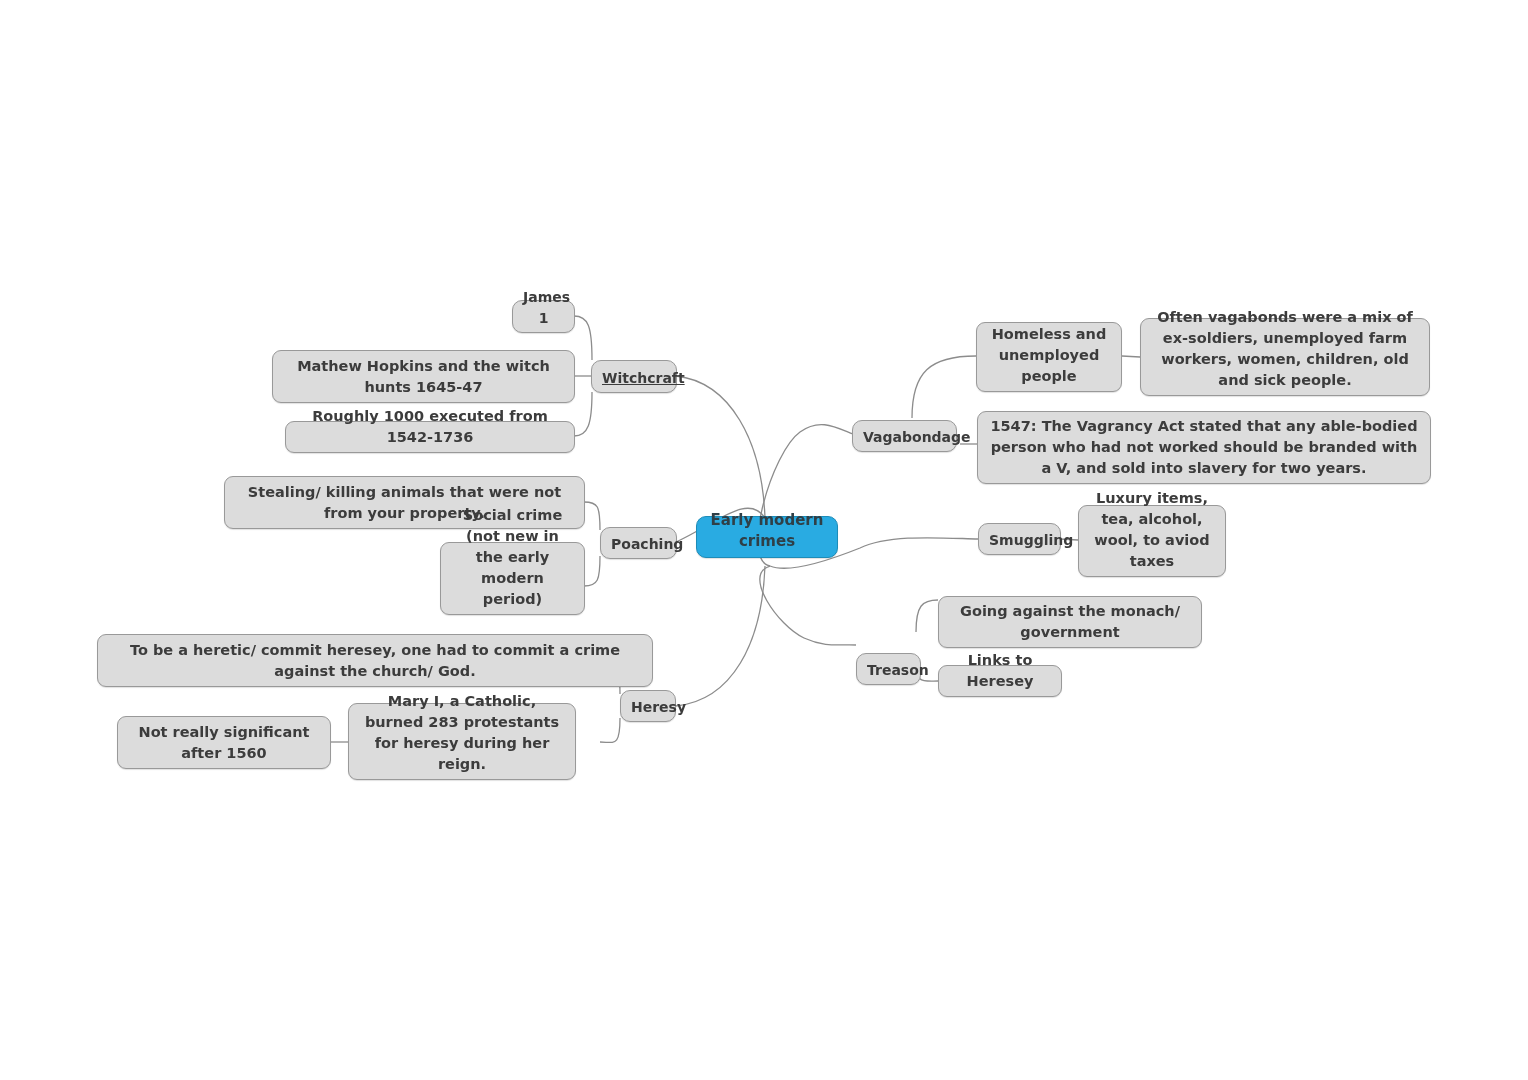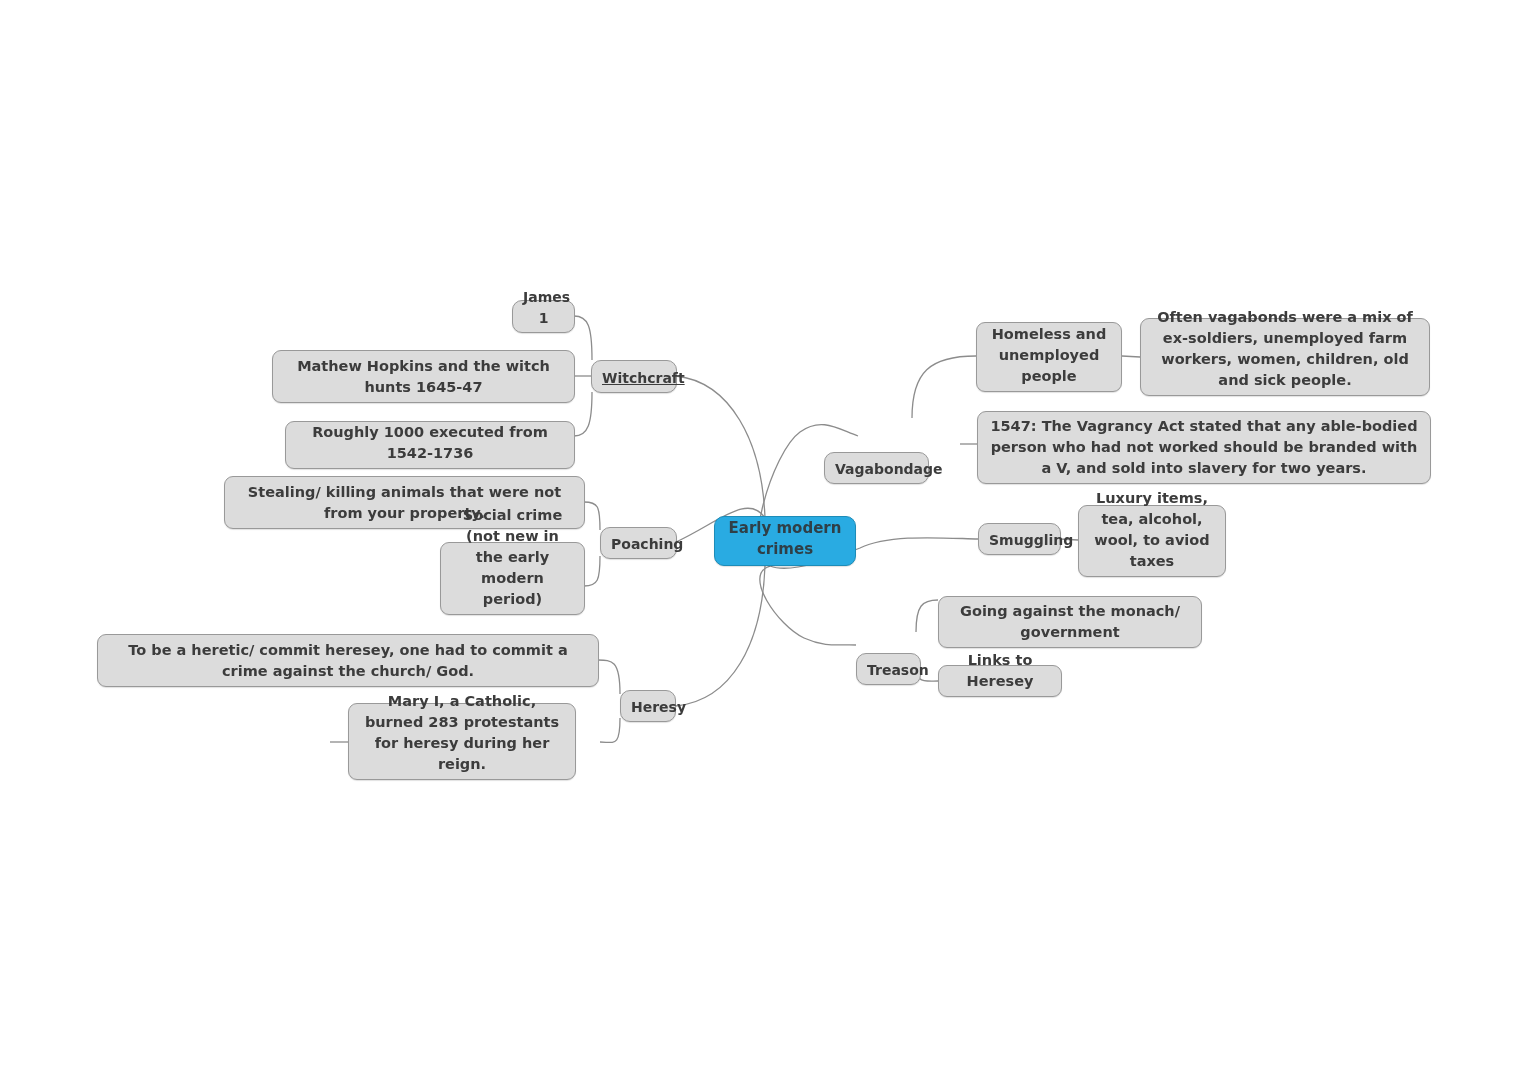--- a/index.html
+++ b/index.html
@@ -94,58 +94,61 @@
     <path d="M 912 418 C 912 372 930 356 976 356"></path>
     <path d="M 960 444 L 978 444"></path>
     <path d="M 1122 356 L 1140 357"></path>
 
     <path d="M 1060 539 L 1078 540"></path>
 
     <path d="M 916 632 C 916 606 922 600 938 600"></path>
     <path d="M 916 660 C 916 684 922 681 938 681"></path>
   </svg>
 
-  <div class="node root" style="left:714px; top:516px; width:142px; height:50px;">
+  <div class="node root" style="left:696px; top:516px; width:142px; height:42px;">
     <span class="txt">Early modern crimes</span>
   </div>
 
   <div class="node small" style="left:591px; top:360px; width:86px; height:33px;text-decoration:underline;">
     <span class="txt">Witchcraft</span>
   </div>
   <div class="node small" style="left:512px; top:300px; width:63px; height:33px;">
     <span class="txt">James 1</span>
   </div>
   <div class="node" style="left:272px; top:350px; width:303px; height:53px;">
     <span class="txt">Mathew Hopkins and the witch hunts 1645-47</span>
   </div>
-  <div class="node" style="left:285px; top:421px; width:290px; height:48px;">
+  <div class="node" style="left:285px; top:421px; width:290px; height:32px;">
     <span class="txt">Roughly 1000 executed from 1542-1736</span>
   </div>
 
   <div class="node small" style="left:600px; top:527px; width:77px; height:32px;">
     <span class="txt">Poaching</span>
   </div>
   <div class="node" style="left:224px; top:476px; width:361px; height:53px;">
     <span class="txt">Stealing/ killing animals that were not from your property.</span>
   </div>
   <div class="node" style="left:440px; top:542px; width:145px; height:73px;">
     <span class="txt">Social crime (not new in the early modern period)</span>
   </div>
 
   <div class="node small" style="left:620px; top:690px; width:56px; height:32px;">
     <span class="txt">Heresy</span>
   </div>
-  <div class="node" style="left:97px; top:634px; width:502px; height:53px;">
+  <div class="node" style="left:97px; top:634px; width:556px; height:53px;">
     <span class="txt">To be a heretic/ commit heresey, one had to commit a crime against the church/ God.</span>
   </div>
   <div class="node" style="left:348px; top:703px; width:228px; height:77px;">
     <span class="txt">Mary I, a Catholic, burned 283 protestants for heresy during her reign.</span>
   </div>
+  <div class="node" style="left:117px; top:716px; width:214px; height:53px;">
+    <span class="txt">Not really significant after 1560</span>
+  </div>
 
-  <div class="node small" style="left:824px; top:420px; width:105px; height:32px;margin-top:32px;">
+  <div class="node small" style="left:852px; top:420px; width:105px; height:32px;">
     <span class="txt">Vagabondage</span>
   </div>
   <div class="node" style="left:976px; top:322px; width:146px; height:70px;">
     <span class="txt">Homeless and unemployed people</span>
   </div>
   <div class="node" style="left:1140px; top:318px; width:290px; height:78px;">
     <span class="txt">Often vagabonds were a mix of ex-soldiers, unemployed farm workers, women, children, old and sick people.</span>
   </div>
   <div class="node" style="left:977px; top:411px; width:454px; height:73px;">
     <span class="txt">1547: The Vagrancy Act stated that any able-bodied person who had not worked should be branded with a V, and sold into slavery for two years.</span>

